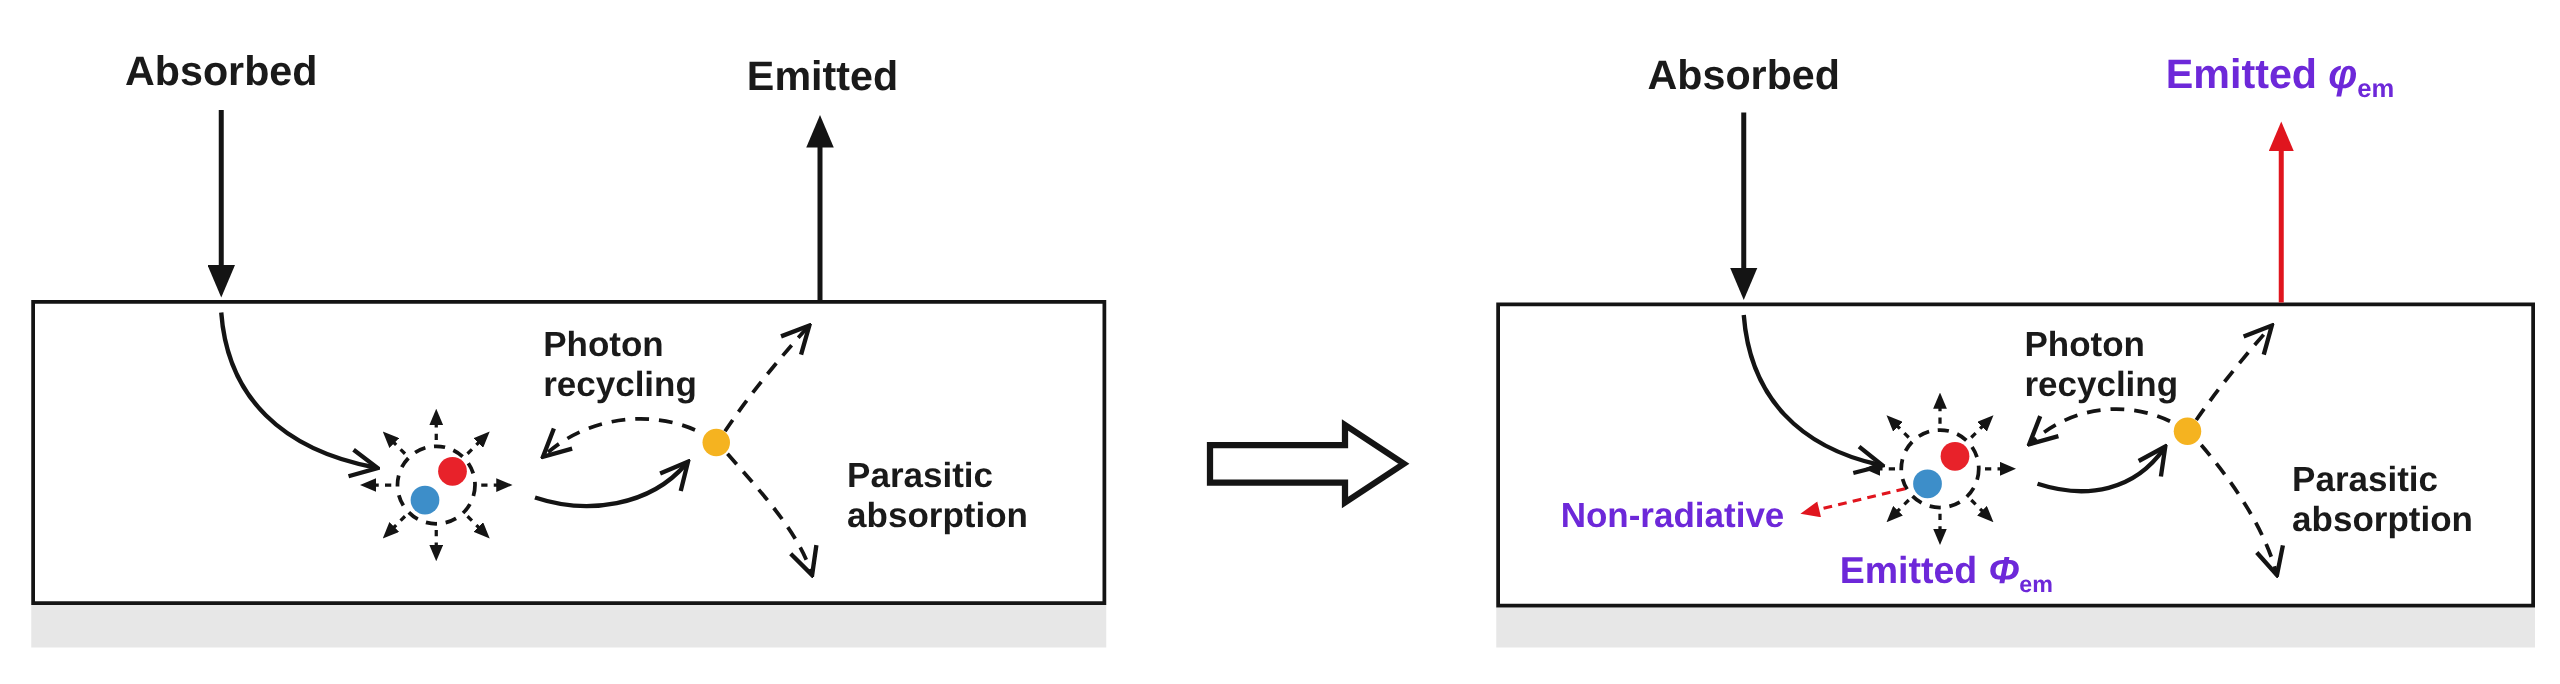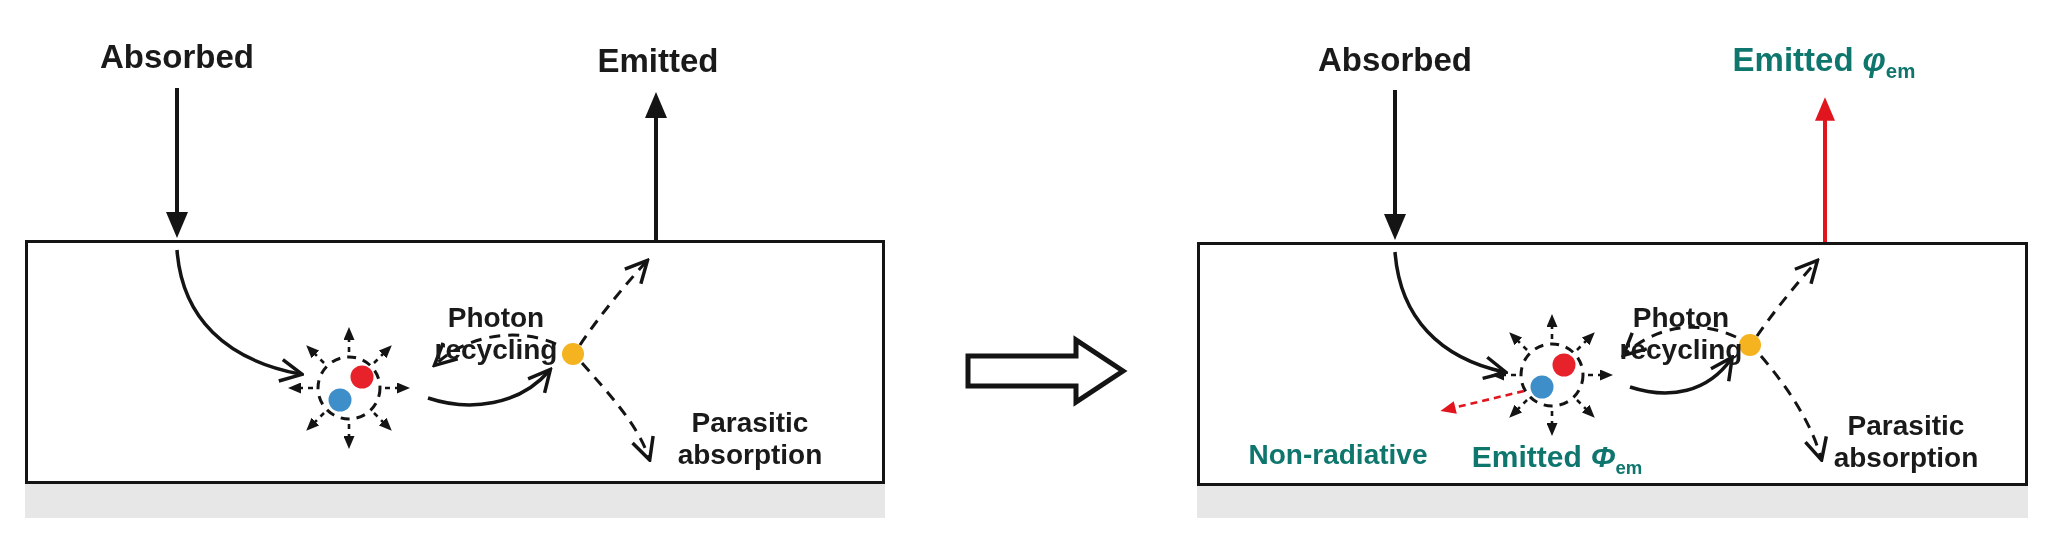--- a/index.html
+++ b/index.html
@@ -9,26 +9,26 @@
   }
   .box{
     position:absolute;background:#ffffff;border:3px solid #141414;box-sizing:border-box;
   }
   .substrate{
     position:absolute;background:#e7e7e7;
   }
   svg.layer{position:absolute;left:0;top:0;pointer-events:none;}
   .lbl{
     position:absolute;transform:translate(-50%,-50%);
-    font-weight:700;color:#1a1a1a;text-align:center;white-space:nowrap;
+    font-weight:700;color:#1a1a1a;text-align:left;white-space:nowrap;
     line-height:1.16;
   }
   .lbl-big{font-size:33px;}
-  .lbl-mid{font-size:28px;margin-top:42px;}
-  .lbl-red{color:#0f766e;}
+  .lbl-mid{font-size:28px;}
+  .lbl-red{color:#6d28d9;}
   .lbl-phi{font-size:30px;}
   .sym{font-style:italic;margin-left:9px;}
   .lbl sub{font-size:62%;font-weight:700;}
 </style>
 </head>
 <body>
 
 <div id="canvas">
 
   <div class="substrate" style="left:25px;top:484px;width:860px;height:34px;"></div>

